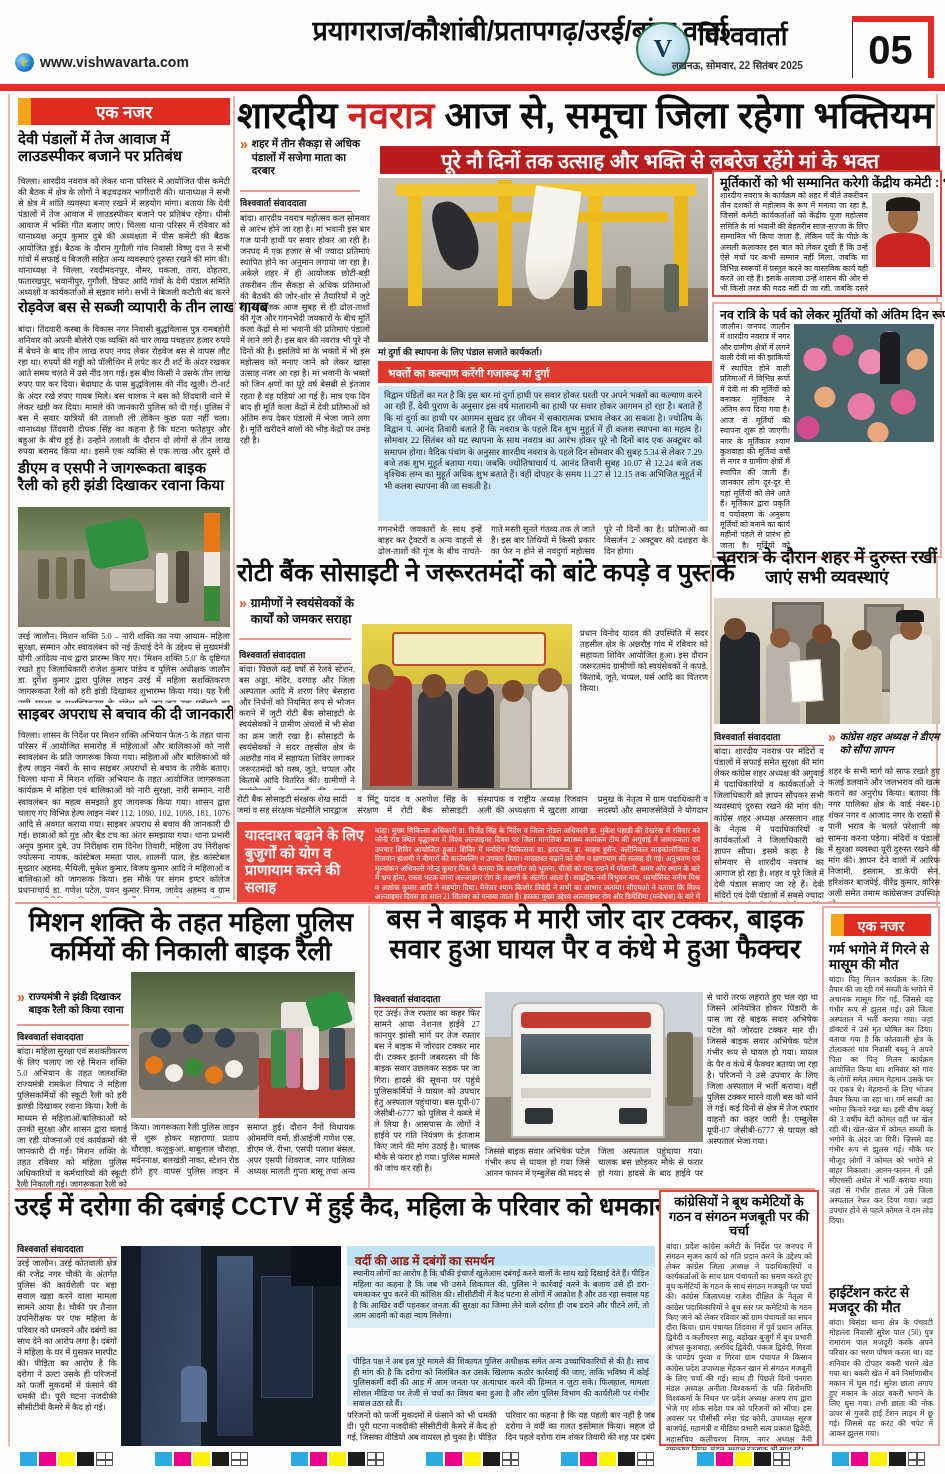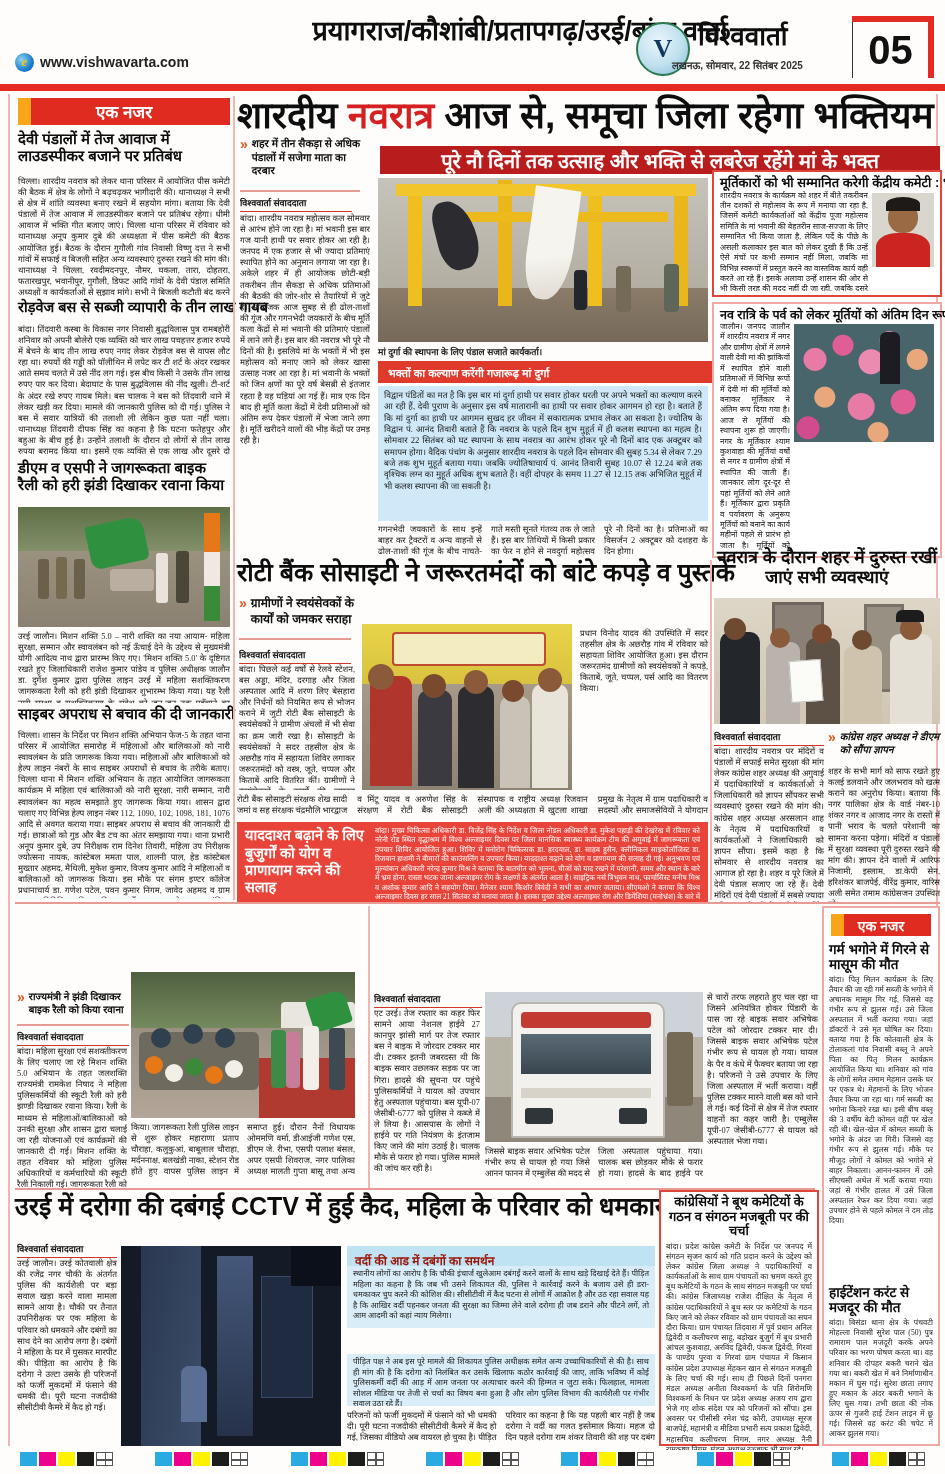--- a/index.html
+++ b/index.html
@@ -200,20 +200,21 @@
   <div class="abs byline" style="left:714px;top:730px;width:110px;">विश्ववार्ता संवाददाता</div>
   <div class="abs bt" style="left:714px;top:746px;width:110px;height:156px;">बांदा। शारदीय नवरात्र पर मंदिरों व पंडालों में सफाई समेत सुरक्षा की मांग लेकर कांग्रेस शहर अध्यक्ष की अगुवाई में पदाधिकारियों व कार्यकर्ताओं ने जिलाधिकारी को ज्ञापन सौंपकर सभी व्यवस्थाएं दुरुस्त रखने की मांग की। कांग्रेस शहर अध्यक्ष अरसलान शाह के नेतृत्व में पदाधिकारियों व कार्यकर्ताओं ने जिलाधिकारी को ज्ञापन सौंपा। इसमें कहा है कि सोमवार से शारदीय नवरात्र का आगाज हो रहा है। शहर व पूरे जिले में देवी पंडाल सजाए जा रहे हैं। देवी मंदिरों एवं देवी पंडालों में सबसे ज्यादा महिलाएं दर्शनार्थ को जाती हैं। उन्होंने</div>
   <div class="abs bullet" style="left:828px;top:730px;width:112px;">
     <span class="chv">»</span>
     <span class="btx" style="font-size:10px;font-style:italic;">कांग्रेस शहर अध्यक्ष ने डीएम को सौंपा ज्ञापन</span>
   </div>
   <div class="abs bt" style="left:828px;top:766px;width:112px;height:136px;">शहर के सभी मार्ग को साफ रखते हुए कलई डलवाने और जलभराव को खत्म कराने का अनुरोध किया। बताया कि नगर पालिका क्षेत्र के वार्ड नंबर-10 शंकर नगर व आजाद नगर के रास्तों में पानी भराव के चलते परेशानी का सामना करना पड़ेगा। मंदिरों व पंडालों में सुरक्षा व्यवस्था पूरी दुरुस्त रखने की मांग की। ज्ञापन देने वालों में आरिफ निजामी, इस्लाम, डा.केपी सेन, हरिशंकर बाजपेई, वीरेंद्र कुमार, वारिस अली समेत तमाम कांग्रेसजन उपस्थित रहे।</div>
 
   <div class="abs rule-h" style="left:15px;top:902px;width:925px;"></div>
 
+  <div class="abs hl" style="left:15px;top:908px;width:352px;height:78px;font-size:26px;text-align:center;">मिशन शक्ति के तहत महिला पुलिस कर्मियों की निकाली बाइक रैली</div>
   <div class="abs bullet" style="left:17px;top:990px;width:118px;">
     <span class="chv">»</span>
     <span class="btx" style="font-size:10px;">राज्यमंत्री ने झंडी दिखाकर बाइक रैली को किया रवाना</span>
   </div>
   <div class="abs rule-h" style="left:17px;top:1024px;width:112px;"></div>
   <div class="abs byline" style="left:17px;top:1030px;width:112px;">विश्ववार्ता संवाददाता</div>
   <div class="abs bt" style="left:17px;top:1046px;width:110px;height:144px;">बांदा। महिला सुरक्षा एवं सशक्तीकरण के लिए चलाए जा रहे मिशन शक्ति 5.0 अभियान के तहत जलशक्ति राज्यमंत्री रामकेश निषाद ने महिला पुलिसकर्मियों की स्कूटी रैली को हरी झण्डी दिखाकर रवाना किया। रैली के माध्यम से महिलाओं/बालिकाओं को उनकी सुरक्षा और शासन द्वारा चलाई जा रही योजनाओं एवं कार्यक्रमों की जानकारी दी गई। मिशन शक्ति के तहत रविवार को महिला पुलिस अधिकारियों व कर्मचारियों की स्कूटी रैली निकाली गई। जागरूकता रैली को पुलिस लाइन से जल शक्ति राज्यमंत्री ने हरी झण्डी दिखाकर रवाना</div>
   <div class="abs photo" style="left:131px;top:972px;width:224px;height:146px;">
     <div class="abs" style="left:0;top:0;width:224px;height:56px;background:linear-gradient(180deg,#4f6040,#768a5e);"></div>
     <div class="abs" style="left:150px;top:30px;width:74px;height:36px;background:#e9e6df;border-radius:4px;"></div>
@@ -234,20 +235,21 @@
     <div class="abs" style="left:52px;top:52px;width:20px;height:20px;background:#31404e;border-radius:50%;"></div>
     <div class="abs" style="left:84px;top:56px;width:20px;height:20px;background:#31404e;border-radius:50%;"></div>
   </div>
   <div class="abs bt" style="left:131px;top:1122px;width:224px;height:66px;column-count:2;column-gap:8px;">
     <span>किया। जागरूकता रैली पुलिस लाइन से शुरू होकर महाराणा प्रताप चौराहा, कलुकुआं, बाबूलाल चौराहा, मर्दननाक्ष, बलखंडी नाका, स्टेशन रोड होते हुए वापस पुलिस लाइन में समाप्त हुई। दौरान नैनों</span>
     <span>विधायक ओममणि वर्मा, डीआईजी गणेश एस, डीएम जे. रीभा, एसपी पलाश बंसल, अपर एसपी शिवराज, नगर पालिका अध्यक्ष मालती गुप्ता बासू तथा अन्य अधिकारी और कर्मचारी उपस्थित रहे।</span>
   </div>
 
   <div class="abs rule-v" style="left:368px;top:906px;height:282px;"></div>
 
+  <div class="abs hl" style="left:372px;top:904px;width:446px;height:82px;font-size:27px;text-align:center;">बस ने बाइक मे मारी जोर दार टक्कर, बाइक सवार हुआ घायल पैर व कंधे मे हुआ फैक्चर</div>
   <div class="abs byline" style="left:374px;top:992px;width:108px;">विश्ववार्ता संवाददाता</div>
   <div class="abs bt" style="left:374px;top:1008px;width:106px;height:180px;">एट उरई। तेज रफ्तार का कहर फिर सामने आया नेशनल हाईवे 27 कानपुर झांसी मार्ग पर तेज रफ्तार बस ने बाइक में जोरदार टक्कर मार दी। टक्कर इतनी जबरदस्त थी कि बाइक सवार उछलकर सड़क पर जा गिरा। हादसे की सूचना पर पहुंचे पुलिसकर्मियों ने घायल को उपचार हेतु अस्पताल पहुंचाया। बस यूपी-07 जेसीबी-6777 को पुलिस ने कब्जे में ले लिया है। आसपास के लोगों ने हाईवे पर गति नियंत्रण के इंतजाम किए जाने की मांग उठाई है। चालक मौके से फरार हो गया। पुलिस मामले की जांच कर रही है।</div>
   <div class="abs photo" style="left:485px;top:992px;width:218px;height:150px;">
     <div class="abs" style="left:0;top:0;width:218px;height:150px;background:linear-gradient(180deg,#cdd3d8 0 30%,#b9b3a6 30% 70%,#8f887a 70%);"></div>
     <div class="abs" style="left:26px;top:10px;width:150px;height:132px;background:#f2f1ee;border-radius:10px 10px 2px 2px;border:2px solid #b9b6b0;"></div>
     <div class="abs" style="left:36px;top:20px;width:130px;height:16px;background:#c23a30;border-radius:4px;"></div>
     <div class="abs" style="left:36px;top:42px;width:130px;height:40px;background:linear-gradient(180deg,#5a6a74,#394650);"></div>
     <div class="abs" style="left:36px;top:96px;width:130px;height:10px;background:#d8d3c8;"></div>
     <div class="abs" style="left:40px;top:116px;width:28px;height:16px;background:#30353a;border-radius:3px;"></div>
     <div class="abs" style="left:134px;top:116px;width:28px;height:16px;background:#30353a;border-radius:3px;"></div>

